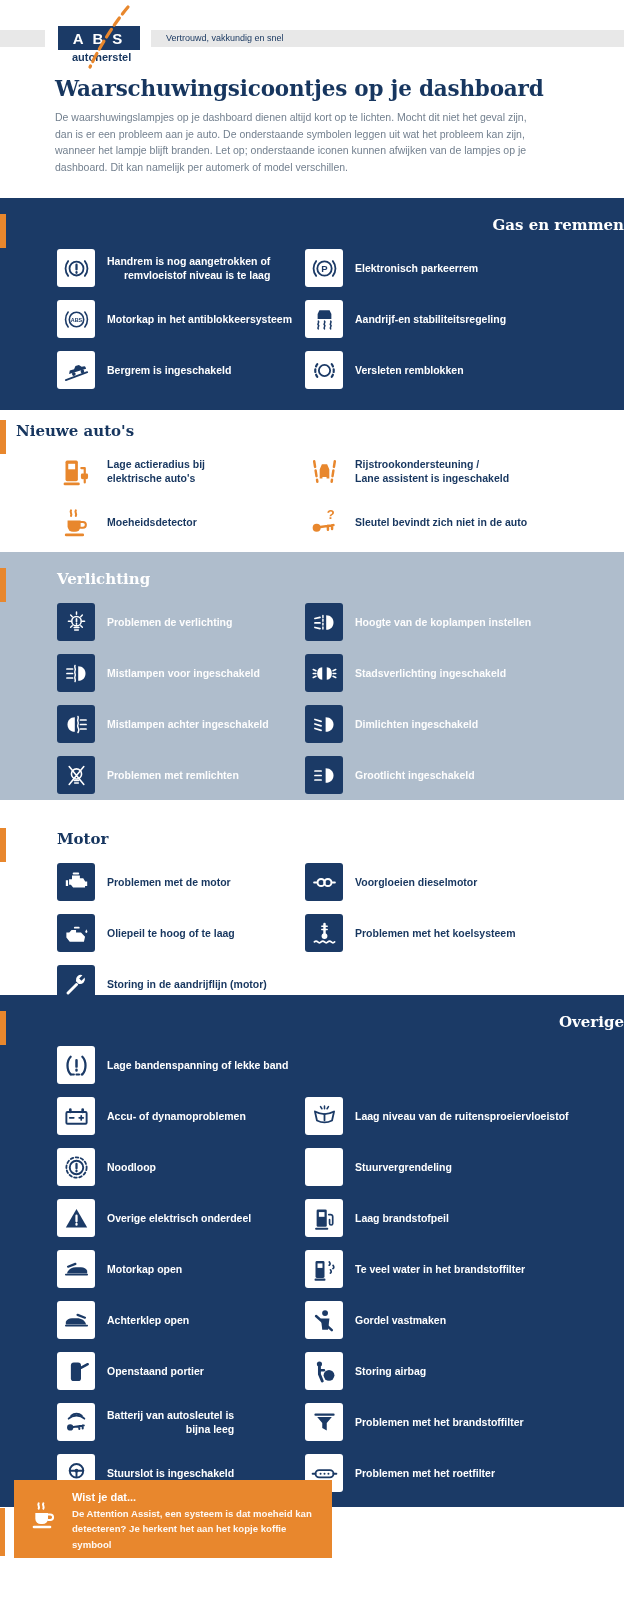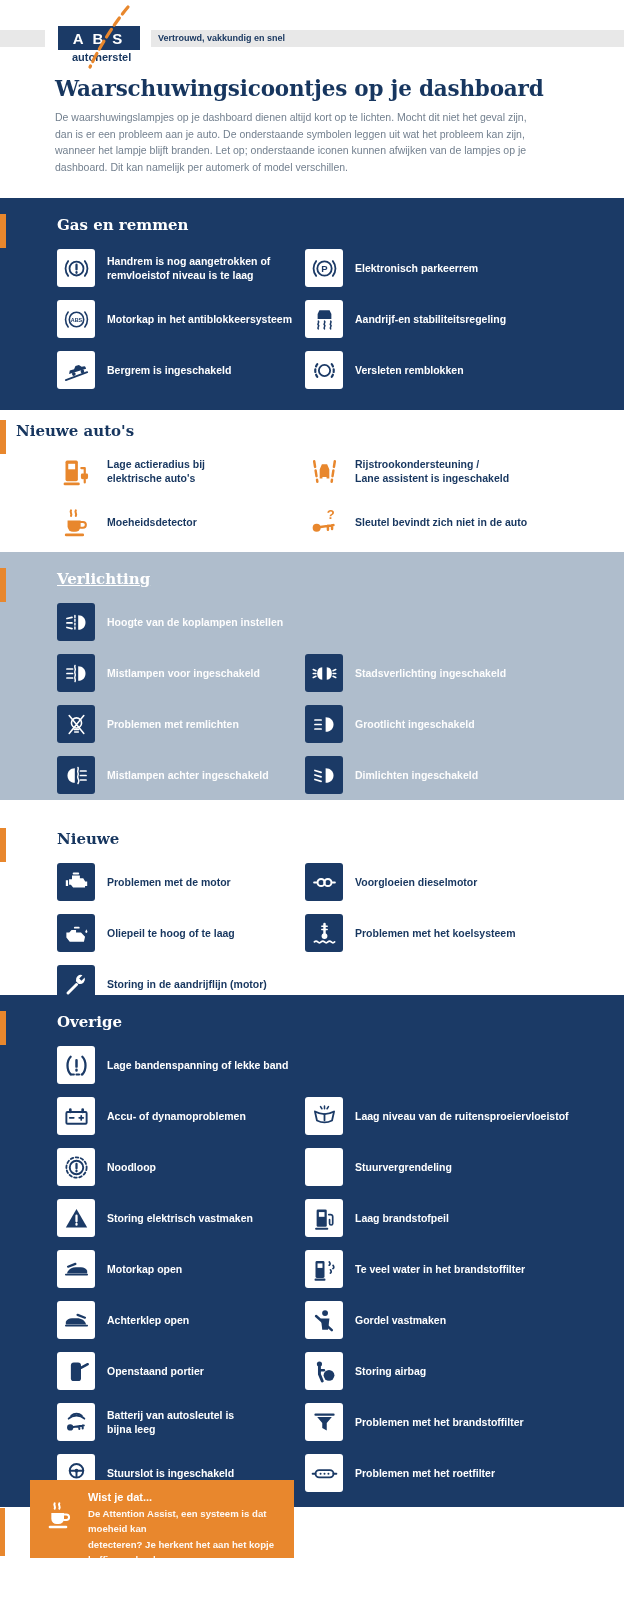--- a/index.html
+++ b/index.html
@@ -17,21 +17,21 @@
 
   
   .top{position:relative;height:198px;}
   .graybar{position:absolute;left:0;top:30px;width:624px;height:17px;background:var(--graybar);}
   .logo-patch{position:absolute;left:45px;top:20px;width:106px;height:46px;background:#fff;}
   .logo-box{position:absolute;left:58px;top:26px;width:82px;height:24px;background:var(--navy);
             display:flex;align-items:center;justify-content:center;}
   .logo-letters{color:#fff;font-weight:bold;font-size:15px;letter-spacing:9px;padding-left:6px;}
   .logo-sub{position:absolute;left:72px;top:51px;font-size:11px;font-weight:bold;color:var(--navy-text);}
   .swoosh{position:absolute;left:76px;top:4px;width:62px;height:66px;pointer-events:none;}
-  .tagline{position:absolute;left:158px;top:33px;font-size:9px;font-weight:bold;color:var(--navy-text);}
+  .tagline{position:absolute;left:166px;top:33px;font-size:9px;font-weight:normal;color:var(--navy-text);}
   .main-title{position:absolute;left:55px;top:76px;font-family:"DejaVu Serif","Liberation Serif",serif;
               font-weight:bold;font-size:21.5px;color:var(--navy-text);letter-spacing:-0.2px;}
   .intro{position:absolute;left:55px;top:109px;width:548px;font-size:10.5px;line-height:16.5px;
          color:var(--bodytext);white-space:pre-line;}
 
   
   .section{position:relative;overflow:hidden;}
   .tab{position:absolute;left:0;width:6px;height:34px;background:var(--orange);}
   .section-title{font-family:"DejaVu Serif","Liberation Serif",serif;font-weight:bold;font-size:15px;
                  padding-left:57px;}
@@ -40,25 +40,25 @@
        align-items:center;margin-bottom:13px;}
   .cell{display:flex;}
   .item{display:flex;align-items:center;gap:12px;}
   .iconbox{width:38px;height:38px;border-radius:3px;flex:0 0 auto;
            display:flex;align-items:center;justify-content:center;}
   .iconbox svg{width:27px;height:27px;display:block;}
   .label{font-size:10.5px;font-weight:bold;line-height:1.35;white-space:pre-line;}
 
   .s0{height:212px;} .s0 .section-title{padding-top:18px;} .s0 .tab{top:16px;}
   .s1{height:142px;} .s1 .section-title{padding-top:12px;padding-left:16px;} .s1 .tab{top:10px;} .s1 .rows{margin-top:12px;}
-  .s2{height:248px;} .s2 .section-title{padding-top:18px;text-decoration:underline;} .s2 .tab{top:16px;}
+  .s2{height:248px;} .s2 .section-title{padding-top:18px;} .s2 .tab{top:16px;}
   .s3{height:195px;} .s3 .section-title{padding-top:30px;} .s3 .tab{top:28px;}
   .s4{height:512px;} .s4 .section-title{padding-top:18px;} .s4 .tab{top:16px;}
 
-  .theme-navy{background:var(--navy);}
+  .theme-navy{background:var(--navy);text-align:right;}
   .theme-navy .section-title{color:#fff;}
   .theme-navy .label{color:#fff;}
   .theme-navy .iconbox{background:#fff;color:var(--navy);}
 
   .theme-steel{background:var(--steel);}
   .theme-steel .section-title{color:#fff;}
   .theme-steel .label{color:#fdfdfd;}
   .theme-steel .iconbox{background:var(--navy);color:#fff;}
 
   .theme-white{background:#fff;}
@@ -66,21 +66,21 @@
   .theme-white .label{color:var(--navy-text);}
   .theme-white .iconbox{background:var(--navy);color:#fff;}
 
   .theme-orange-plain{background:#fff;}
   .theme-orange-plain .section-title{color:var(--navy-text);}
   .theme-orange-plain .label{color:var(--navy-text);}
   .theme-orange-plain .iconbox{background:transparent;color:var(--orange);}
   .theme-orange-plain .iconbox svg{width:33px;height:33px;}
 
   
-  .footer-box{position:absolute;left:30px;top:1480px;width:264px;height:78px;background:var(--orange);
+  .footer-box{position:absolute;left:14px;top:1480px;width:318px;height:78px;background:var(--orange);
               display:flex;padding:11px 12px 8px 14px;gap:10px;}
   .footer-icon{width:34px;flex:0 0 auto;color:#fff;padding-top:8px;}
   .footer-icon svg{width:32px;height:32px;}
   .footer-text{color:#fff;}
   .footer-title{font-size:11px;font-weight:bold;margin-bottom:3px;}
   .footer-body{font-size:9.6px;font-weight:bold;line-height:1.6;white-space:pre-line;opacity:.95;}
   .mini-strip{position:absolute;left:0;top:1508px;width:5px;height:48px;background:var(--orange);}
 </style>
 </head>
 <body>
@@ -258,20 +258,33 @@
 
   <section class="section theme-steel s2">
     <div class="tab"></div>
     <h2 class="section-title">Verlichting</h2>
     <div class="rows">
           <div class="row">
             <div class="cell">
   <div class="item">
     <span class="iconbox">
                   <svg viewBox="0 0 24 24">
+                    <circle cx="12" cy="10.8" r="4.2" stroke="currentColor" fill="none" stroke-linecap="round" stroke-linejoin="round" stroke-width="1.4"></circle>
+                    <path d="M12 8.8v2.4M12 13v.4" stroke="currentColor" fill="none" stroke-linecap="round" stroke-linejoin="round" stroke-width="1.5"></path>
+                    <path d="M9.9 16.4h4.2M10.4 18.7h3.2" stroke="currentColor" fill="none" stroke-linecap="round" stroke-linejoin="round" stroke-width="1.4"></path>
+                    <path d="M12 2.6v2M4.8 10.8h2M17.2 10.8h2M6.8 5.4l1.4 1.4M17.2 5.4l-1.4 1.4M6.8 16.2l1.4-1.4M17.2 16.2l-1.4-1.4" stroke="currentColor" fill="none" stroke-linecap="round" stroke-linejoin="round" stroke-width="1.3"></path>
+                  </svg>
+                </span>
+    <span class="label">Problemen de verlichting</span>
+  </div>
+</div>
+            <div class="cell">
+  <div class="item">
+    <span class="iconbox">
+                  <svg viewBox="0 0 24 24">
                     <path d="M13.5 5.5c4.2 0 6.5 3 6.5 6.5s-2.3 6.5-6.5 6.5z" fill="currentColor"></path>
                     <path d="M10.6 5.8v12.4" stroke="currentColor" fill="none" stroke-linecap="round" stroke-linejoin="round" stroke-width="1.3" stroke-dasharray="1.7 1.7"></path>
                     <path d="M3.5 8.4l4.5-1M3.5 12.4h4.5M3.5 16.4l4.5 1" stroke="currentColor" fill="none" stroke-linecap="round" stroke-linejoin="round" stroke-width="1.5"></path>
                   </svg>
                 </span>
     <span class="label">Hoogte van de koplampen instellen</span>
   </div>
 </div>
           </div>
           <div class="row">
@@ -298,71 +311,71 @@
                 </span>
     <span class="label">Stadsverlichting ingeschakeld</span>
   </div>
 </div>
           </div>
           <div class="row">
             <div class="cell">
   <div class="item">
     <span class="iconbox">
                   <svg viewBox="0 0 24 24">
+                    <path d="M10.5 5.5C6.3 5.5 4 8.5 4 12s2.3 6.5 6.5 6.5z" fill="currentColor"></path>
+                    <path d="M15.5 8h5M15.5 12h5M15.5 16h5" stroke="currentColor" fill="none" stroke-linecap="round" stroke-linejoin="round" stroke-width="1.5"></path>
+                    <path d="M13.3 4.8c1 2.4-1 2.4 0 4.8s-1 2.4 0 4.8 1 2.4 0 4.8" stroke="currentColor" fill="none" stroke-linecap="round" stroke-linejoin="round" stroke-width="1.3"></path>
+                  </svg>
+                </span>
+    <span class="label">Mistlampen achter ingeschakeld</span>
+  </div>
+</div>
+            <div class="cell">
+  <div class="item">
+    <span class="iconbox">
+                  <svg viewBox="0 0 24 24">
+                    <path d="M13 5.5c4.5 0 7 3 7 6.5s-2.5 6.5-7 6.5z" fill="currentColor"></path>
+                    <path d="M3.5 7.5l5.5 1.7M3.5 11.5l5.5 1.7M3.5 15.5l5.5 1.7" stroke="currentColor" fill="none" stroke-linecap="round" stroke-linejoin="round" stroke-width="1.5"></path>
+                  </svg>
+                </span>
+    <span class="label">Dimlichten ingeschakeld</span>
+  </div>
+</div>
+          </div>
+          <div class="row">
+            <div class="cell">
+  <div class="item">
+    <span class="iconbox">
+                  <svg viewBox="0 0 24 24">
                     <circle cx="12" cy="10.6" r="4.5" stroke="currentColor" fill="none" stroke-linecap="round" stroke-linejoin="round" stroke-width="1.4"></circle>
                     <path d="M9.9 16.3h4.2M10.4 18.7h3.2" stroke="currentColor" fill="none" stroke-linecap="round" stroke-linejoin="round" stroke-width="1.4"></path>
                     <path d="M5.5 4l13 16M18.5 4l-13 16" stroke="currentColor" fill="none" stroke-linecap="round" stroke-linejoin="round" stroke-width="1.4"></path>
                   </svg>
                 </span>
     <span class="label">Problemen met remlichten</span>
   </div>
 </div>
             <div class="cell">
   <div class="item">
     <span class="iconbox">
                   <svg viewBox="0 0 24 24">
                     <path d="M13 5.5c4.5 0 7 3 7 6.5s-2.5 6.5-7 6.5z" fill="currentColor"></path>
                     <path d="M3.5 8h5.5M3.5 12h5.5M3.5 16h5.5" stroke="currentColor" fill="none" stroke-linecap="round" stroke-linejoin="round" stroke-width="1.5"></path>
                   </svg>
                 </span>
     <span class="label">Grootlicht ingeschakeld</span>
   </div>
 </div>
           </div>
-          <div class="row">
-            <div class="cell">
-  <div class="item">
-    <span class="iconbox">
-                  <svg viewBox="0 0 24 24">
-                    <path d="M10.5 5.5C6.3 5.5 4 8.5 4 12s2.3 6.5 6.5 6.5z" fill="currentColor"></path>
-                    <path d="M15.5 8h5M15.5 12h5M15.5 16h5" stroke="currentColor" fill="none" stroke-linecap="round" stroke-linejoin="round" stroke-width="1.5"></path>
-                    <path d="M13.3 4.8c1 2.4-1 2.4 0 4.8s-1 2.4 0 4.8 1 2.4 0 4.8" stroke="currentColor" fill="none" stroke-linecap="round" stroke-linejoin="round" stroke-width="1.3"></path>
-                  </svg>
-                </span>
-    <span class="label">Mistlampen achter ingeschakeld</span>
-  </div>
-</div>
-            <div class="cell">
-  <div class="item">
-    <span class="iconbox">
-                  <svg viewBox="0 0 24 24">
-                    <path d="M13 5.5c4.5 0 7 3 7 6.5s-2.5 6.5-7 6.5z" fill="currentColor"></path>
-                    <path d="M3.5 7.5l5.5 1.7M3.5 11.5l5.5 1.7M3.5 15.5l5.5 1.7" stroke="currentColor" fill="none" stroke-linecap="round" stroke-linejoin="round" stroke-width="1.5"></path>
-                  </svg>
-                </span>
-    <span class="label">Dimlichten ingeschakeld</span>
-  </div>
-</div>
-          </div>
         </div>
   </section>
 
   <section class="section theme-white s3">
     <div class="tab"></div>
-    <h2 class="section-title">Nieuwe</h2>
+    <h2 class="section-title">Motor</h2>
     <div class="rows">
           <div class="row">
             <div class="cell">
   <div class="item">
     <span class="iconbox">
                   <svg viewBox="0 0 24 24">
                     <path d="M2.5 10h2v5h-2zM21.5 11h-2v4h2z" fill="currentColor"></path>
                     <path d="M8 5.8h7v2.4h3l1.6 2.6v5.7H9l-2-2.5H5.4V9.2H8z" fill="currentColor"></path>
                     <path d="M9.5 4h4" stroke="currentColor" fill="none" stroke-linecap="round" stroke-linejoin="round" stroke-width="1.8"></path>
                   </svg>
@@ -496,21 +509,21 @@
           </div>
           <div class="row">
             <div class="cell">
   <div class="item">
     <span class="iconbox">
                   <svg viewBox="0 0 24 24">
                     <path d="M12 3.5L21.5 20h-19z" fill="currentColor"></path>
                     <path d="M12 9.5v5M12 16.8v.7" stroke="#fff" fill="none" stroke-width="2" stroke-linecap="round"></path>
                   </svg>
                 </span>
-    <span class="label">Storing elektrisch vastmaken</span>
+    <span class="label">Overige elektrisch onderdeel</span>
   </div>
 </div>
             <div class="cell">
   <div class="item">
     <span class="iconbox">
                   <svg viewBox="0 0 24 24">
                     <rect x="5" y="4" width="9" height="15.4" rx="1.2" fill="currentColor"></rect>
                     <rect x="7" y="6.3" width="5" height="4.2" fill="#fff"></rect>
                     <path d="M15.8 8.5h1.6a1.9 1.9 0 011.9 1.9v6a1.4 1.4 0 01-2.8 0V13" stroke="currentColor" fill="none" stroke-linecap="round" stroke-linejoin="round" stroke-width="1.5"></path>
                     <path d="M4.5 21.2h10" stroke="currentColor" fill="none" stroke-linecap="round" stroke-linejoin="round" stroke-width="1.8"></path>

